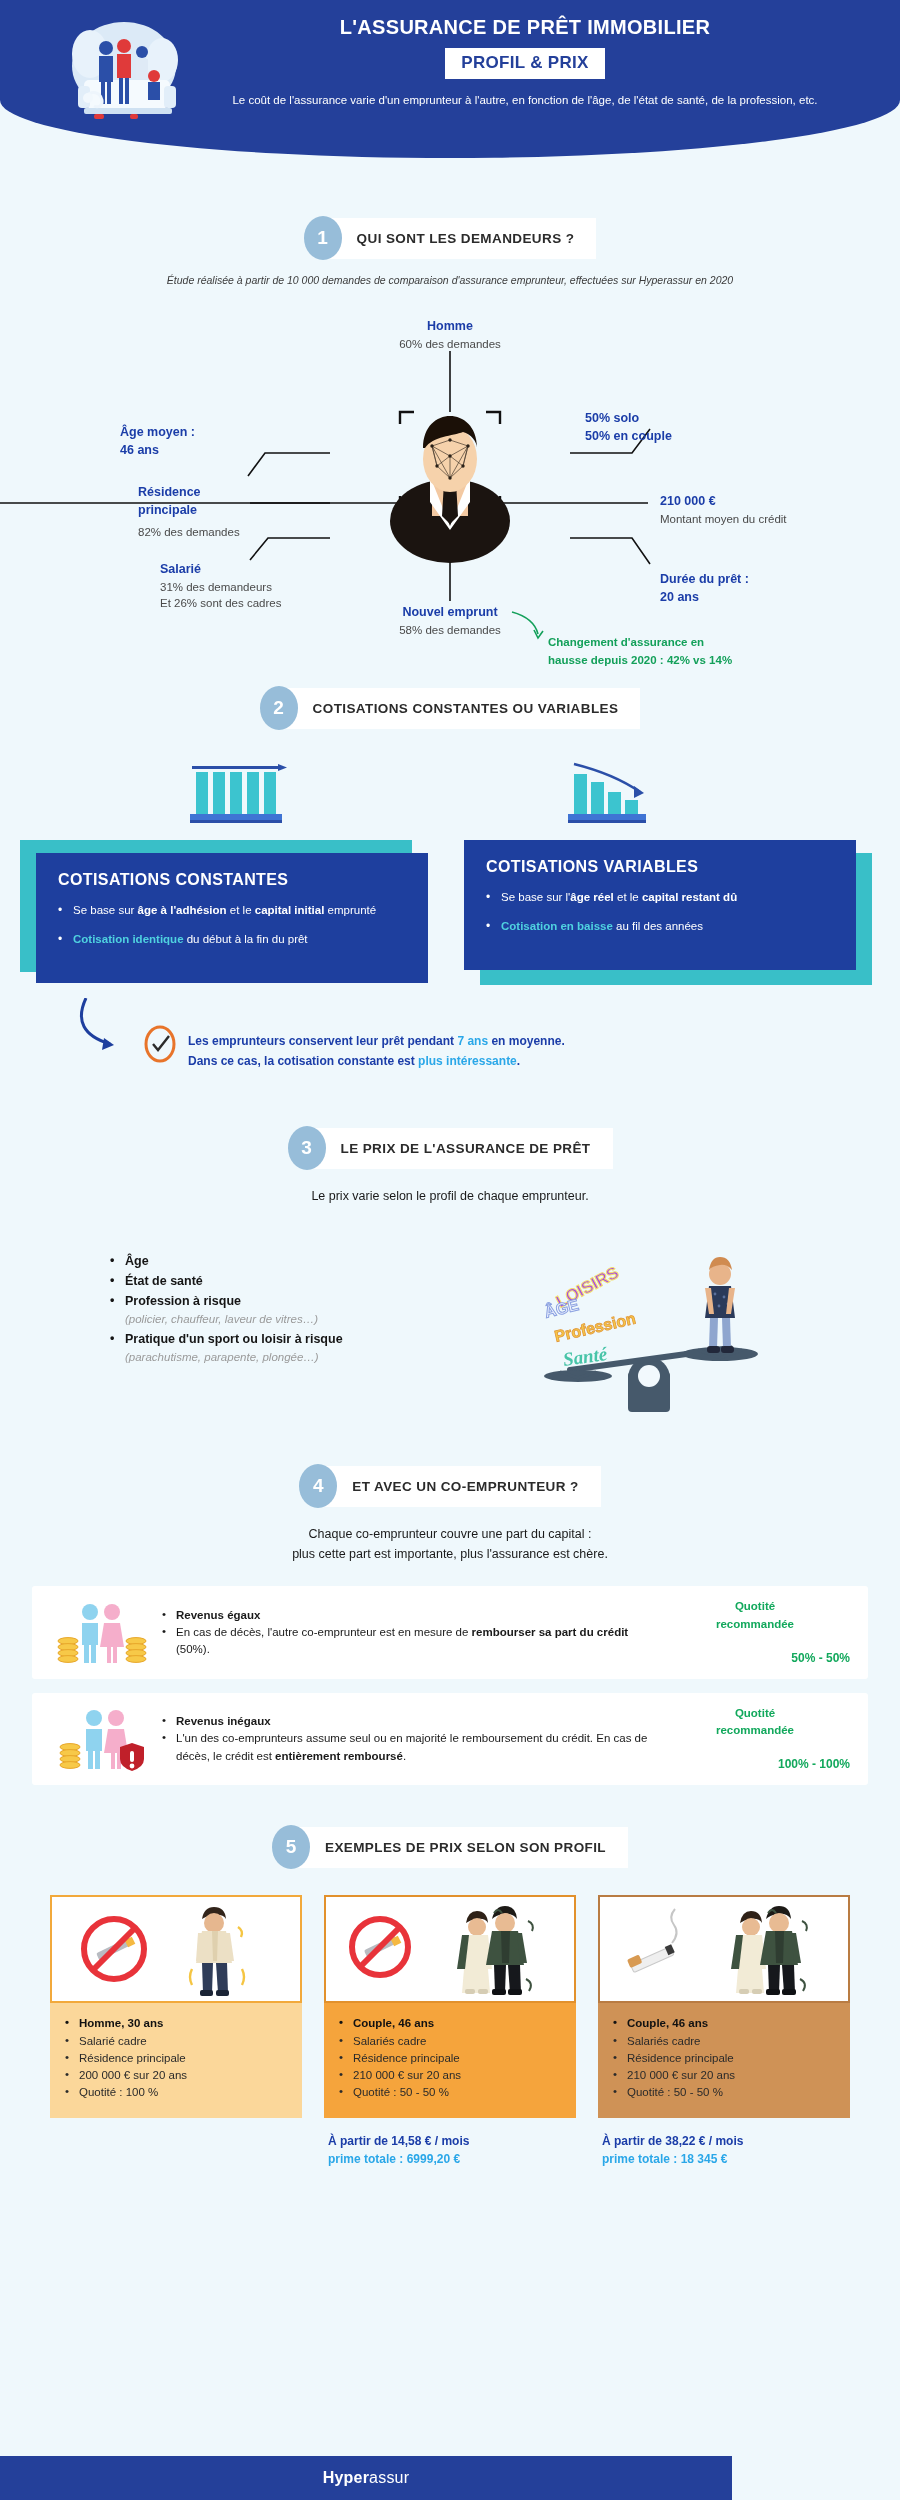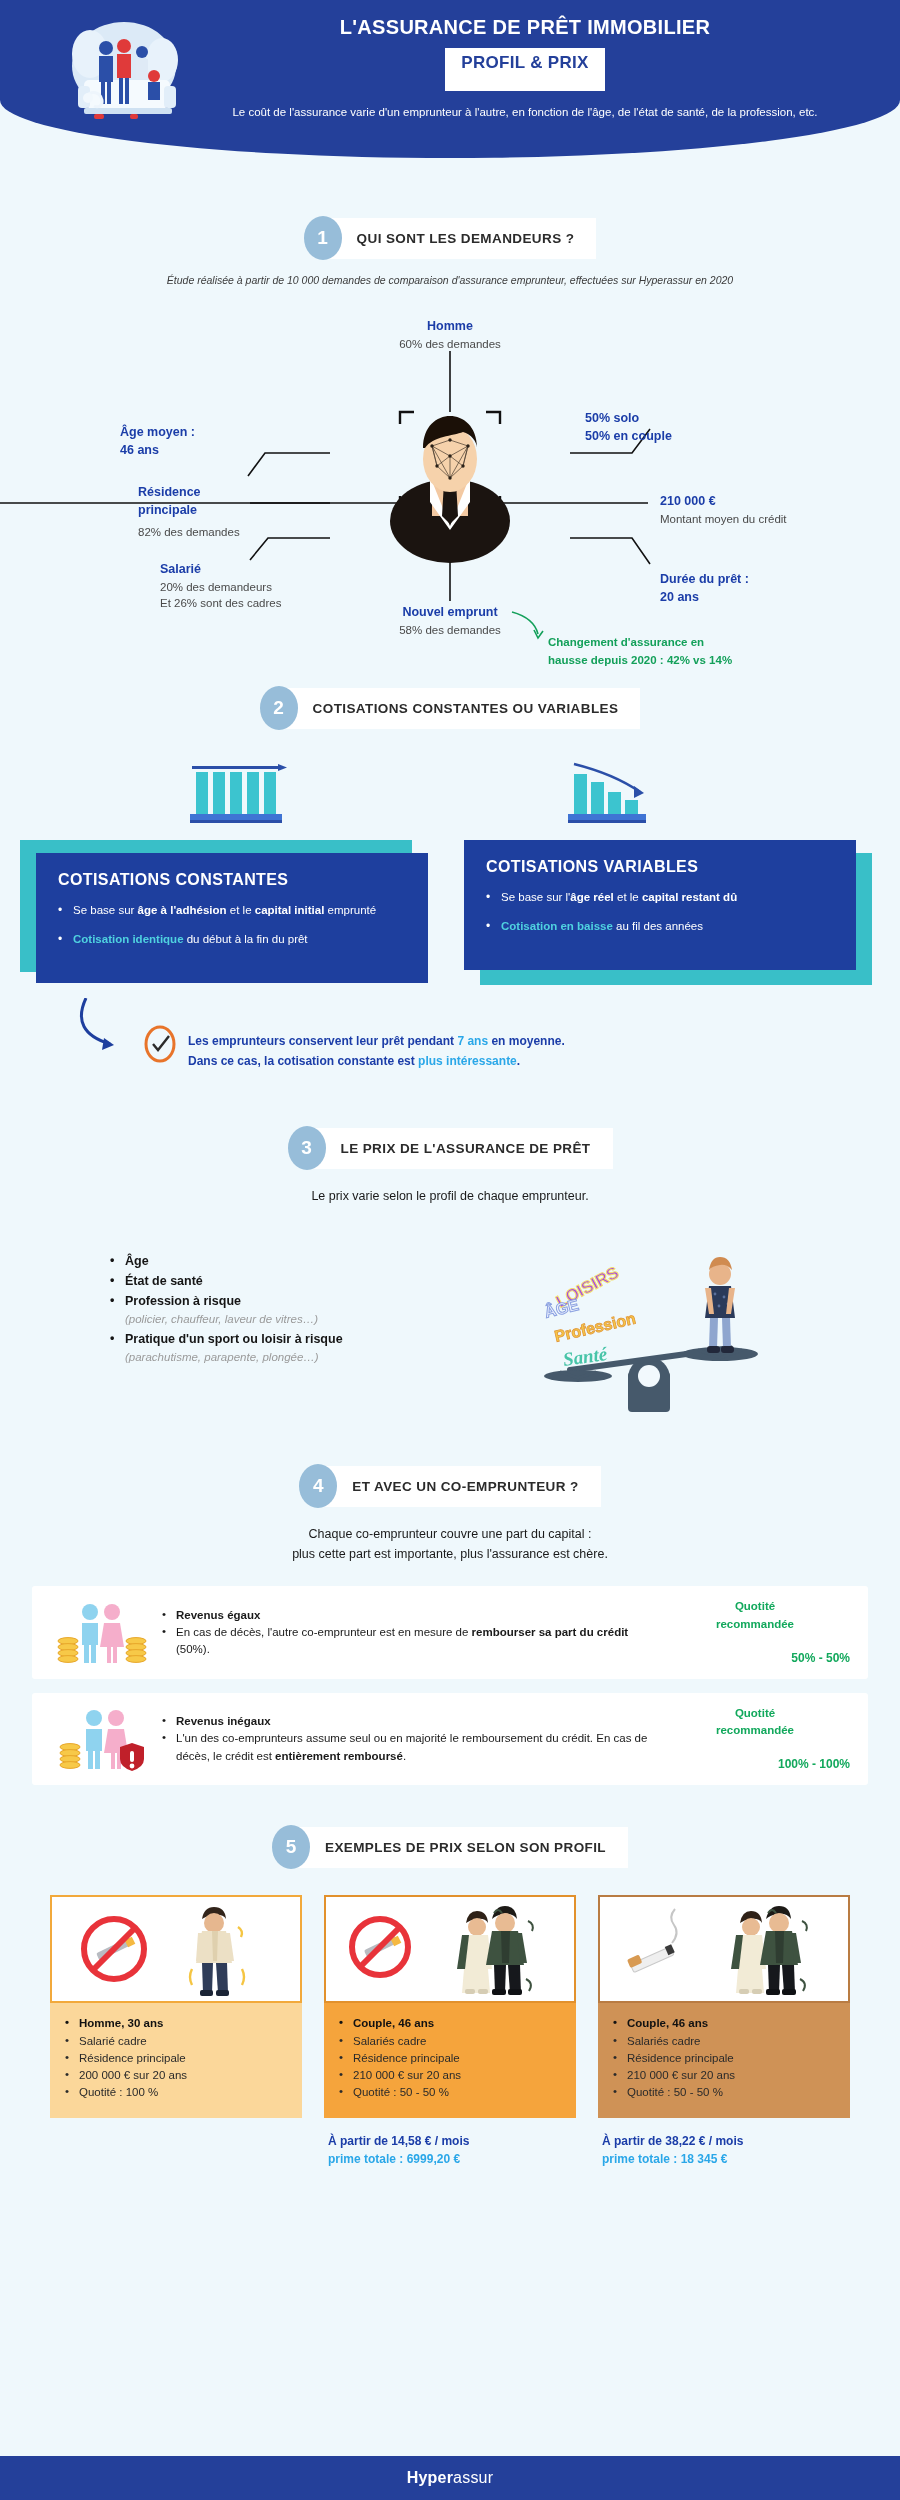--- a/index.html
+++ b/index.html
@@ -42,21 +42,21 @@
     font-weight: bold;
     letter-spacing: .3px;
   }
   .header-badge {
     display: inline-block;
     margin-top: 9px;
     background: #ffffff;
     color: #24409a;
     font-size: 17px;
     font-weight: bold;
-    padding: 5px 16px 18px 16px;
+    padding: 5px 16px 6px 16px;
     letter-spacing: .3px;
   }
   .header-sub {
     margin-top: 12px;
     color: #ffffff;
     font-size: 11.5px;
     line-height: 1.62;
   }
 
   
@@ -248,21 +248,21 @@
   .card-a .price-img { border: 2px solid #f2a93b; }
   .card-b { background: #f5a43c; }
   .card-b .price-img { border: 2px solid #e2912c; }
   .card-c { background: #cf9256; }
   .card-c .price-img { border: 2px solid #b97c43; }
 
   
   .footer {
     position: absolute;
     left: 0; bottom: 0;
-    width: 900px; height: 44px;
+    width: 732px; height: 44px;
     background: #24409a;
     display: flex; align-items: center; justify-content: center;
   }
   .footer-logo { color: #ffffff; font-size: 16px; font-weight: bold; letter-spacing: .2px; }
   .footer-logo .thin { font-weight: normal; }
 </style>
 </head>
 <body>
 
 <div class="header">
@@ -365,21 +365,21 @@
     </div>
 
     <div class="lbl" style="left:138px; top:168px;">
       <div class="b">Résidence</div>
       <div class="b">principale</div>
       <div class="n" style="margin-top:4px">82% des demandes</div>
     </div>
 
     <div class="lbl" style="left:160px; top:245px;">
       <div class="b">Salarié</div>
-      <div class="n">20% des demandeurs</div>
+      <div class="n">31% des demandeurs</div>
       <div class="n">Et 26% sont des cadres</div>
     </div>
 
     <div class="lbl right" style="left:585px; top:94px;">
       <div class="b">50% solo</div>
       <div class="b">50% en couple</div>
     </div>
 
     <div class="lbl right" style="left:660px; top:177px;">
       <div class="b">210 000 €</div>

